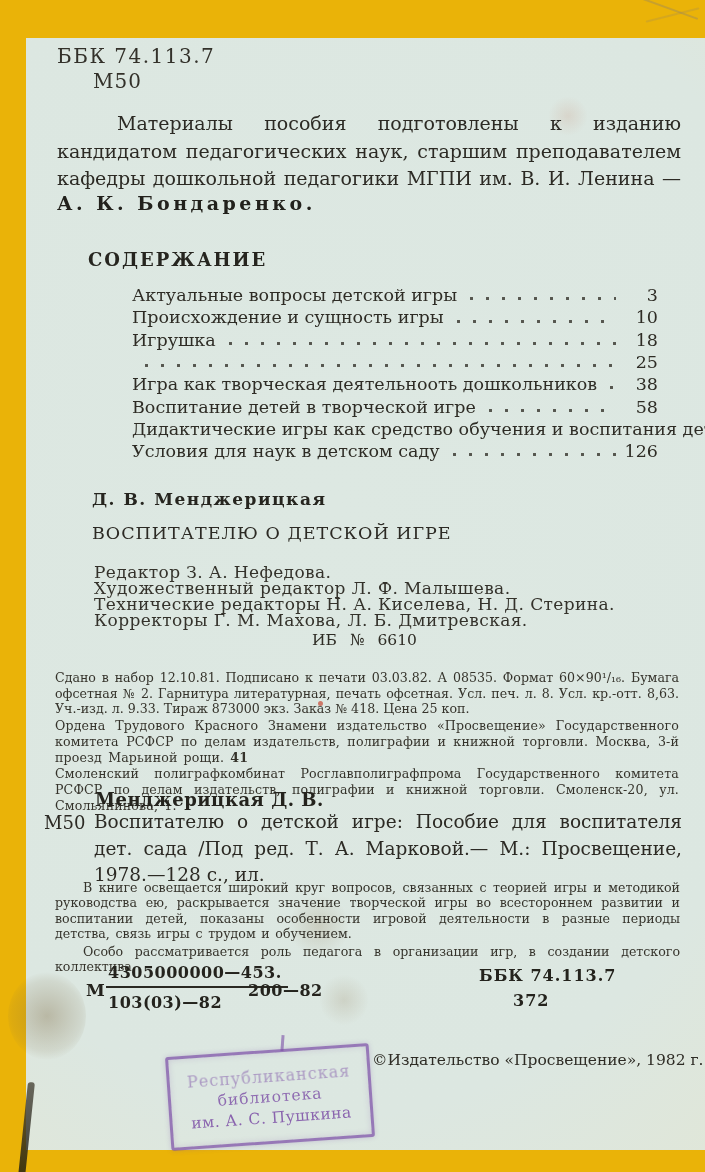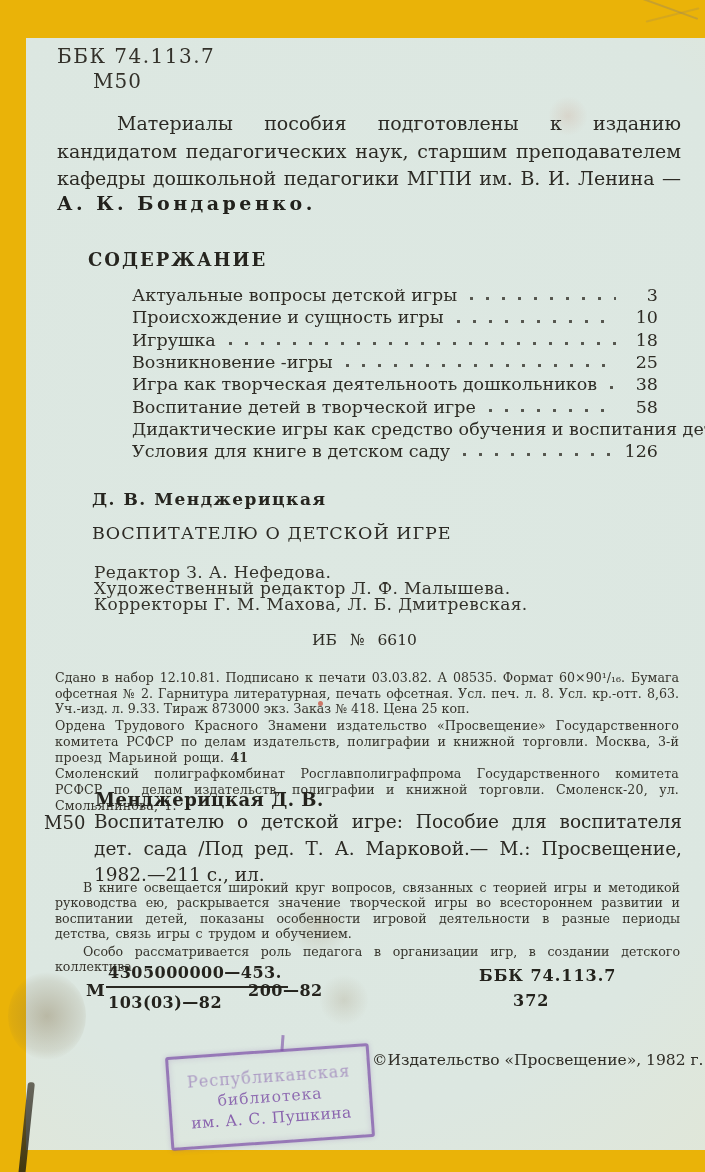--- a/index.html
+++ b/index.html
@@ -125,66 +125,66 @@
       <span class="toc-label">Происхождение и сущность игры</span>
       <span class="toc-leader"></span>
       <span class="toc-page">10</span>
     </div>
     <div class="toc-row">
       <span class="toc-label">Игрушка</span>
       <span class="toc-leader"></span>
       <span class="toc-page">18</span>
     </div>
     <div class="toc-row">
-      <span class="toc-label">Возникновение -игры</span>
       <span class="toc-leader"></span>
       <span class="toc-page">25</span>
     </div>
     <div class="toc-row">
       <span class="toc-label">Игра как творческая деятельнооть дошкольников</span>
       <span class="toc-leader"></span>
       <span class="toc-page">38</span>
     </div>
     <div class="toc-row">
       <span class="toc-label">Воспитание детей в творческой игре</span>
       <span class="toc-leader"></span>
       <span class="toc-page">58</span>
     </div>
     <div class="toc-row">
       <span class="toc-label">Дидактические игры как средство обучения и воспитания детей</span>
       <span class="toc-leader"></span>
 
     </div>
     <div class="toc-row">
-      <span class="toc-label">Условия для книге в детском саду</span>
+      <span class="toc-label">Условия для наук в детском саду</span>
       <span class="toc-leader"></span>
       <span class="toc-page">126</span>
     </div>
   </div>
 
   <div class="abs book-title">ВОСПИТАТЕЛЮ О ДЕТСКОЙ ИГРЕ</div>
   <div class="abs book-author">Д. В. Менджерицкая</div>
 
   <div class="abs staff">
     <div>Редактор З. А. Нефедова.</div>
     <div>Художественный редактор Л. Ф. Малышева.</div>
+    <div>Технические редакторы Н. А. Киселева, Н. Д. Стерина.</div>
     <div>Корректоры Г. М. Махова, Л. Б. Дмитревская.</div>
   </div>
 
   <div class="abs ib">ИБ № 6610</div>
 
   <div class="abs imprint">
     <p>Сдано в набор 12.10.81. Подписано к печати 03.03.82. А 08535. Формат 60×90¹/₁₆. Бумага офсетная № 2. Гарнитура литературная, печать офсетная. Усл. печ. л. 8. Усл. кр.-отт. 8,63. Уч.-изд. л. 9.33. Тираж 873000 экз. Заказ № 418. Цена 25 коп.</p>
     <p class="sp"><span>Ордена Трудового Красного Знамени издательство «Просвещение» Государственного комитета РСФСР по делам издательств, полиграфии и книжной торговли. Москва, 3-й проезд Марьиной рощи. </span><b>41</b></p>
     <p class="sp">Смоленский полиграфкомбинат Росглавполиграфпрома Государственного комитета РСФСР по делам издательств, полиграфии и книжной торговли. Смоленск-20, ул. Смольянинова, 1.</p>
   </div>
 
   <div class="abs cat-author">Менджерицкая Д. В.</div>
   <div class="abs cat-code">М50</div>
-  <div class="abs cat-entry">Воспитателю о детской игре: Пособие для воспитателя дет. сада /Под ред. Т. А. Марковой.— М.: Просвещение, 1982.—211 с., ил.</div>
+  <div class="abs cat-entry">Воспитателю о детской игре: Пособие для воспитателя дет. сада /Под ред. Т. А. Марковой.— М.: Просвещение, 1978.—128 с., ил.</div>
 
   <div class="abs annot">
     <p>В книге освещается широкий круг вопросов, связанных с теорией игры и методикой руководства ею, раскрывается значение творческой игры во всестороннем развитии и воспитании детей, показаны особенности игровой деятельности в разные периоды детства, связь игры с трудом и обучением.</p>
     <p>Особо рассматривается роль педагога в организации игр, в создании детского коллектива.</p>
   </div>
 
   <div class="abs code-m">М</div>
   <div class="abs code-frac">
     <div class="frac-top">4305000000—453.</div>
     <div class="frac-bottom">103(03)—82</div>

